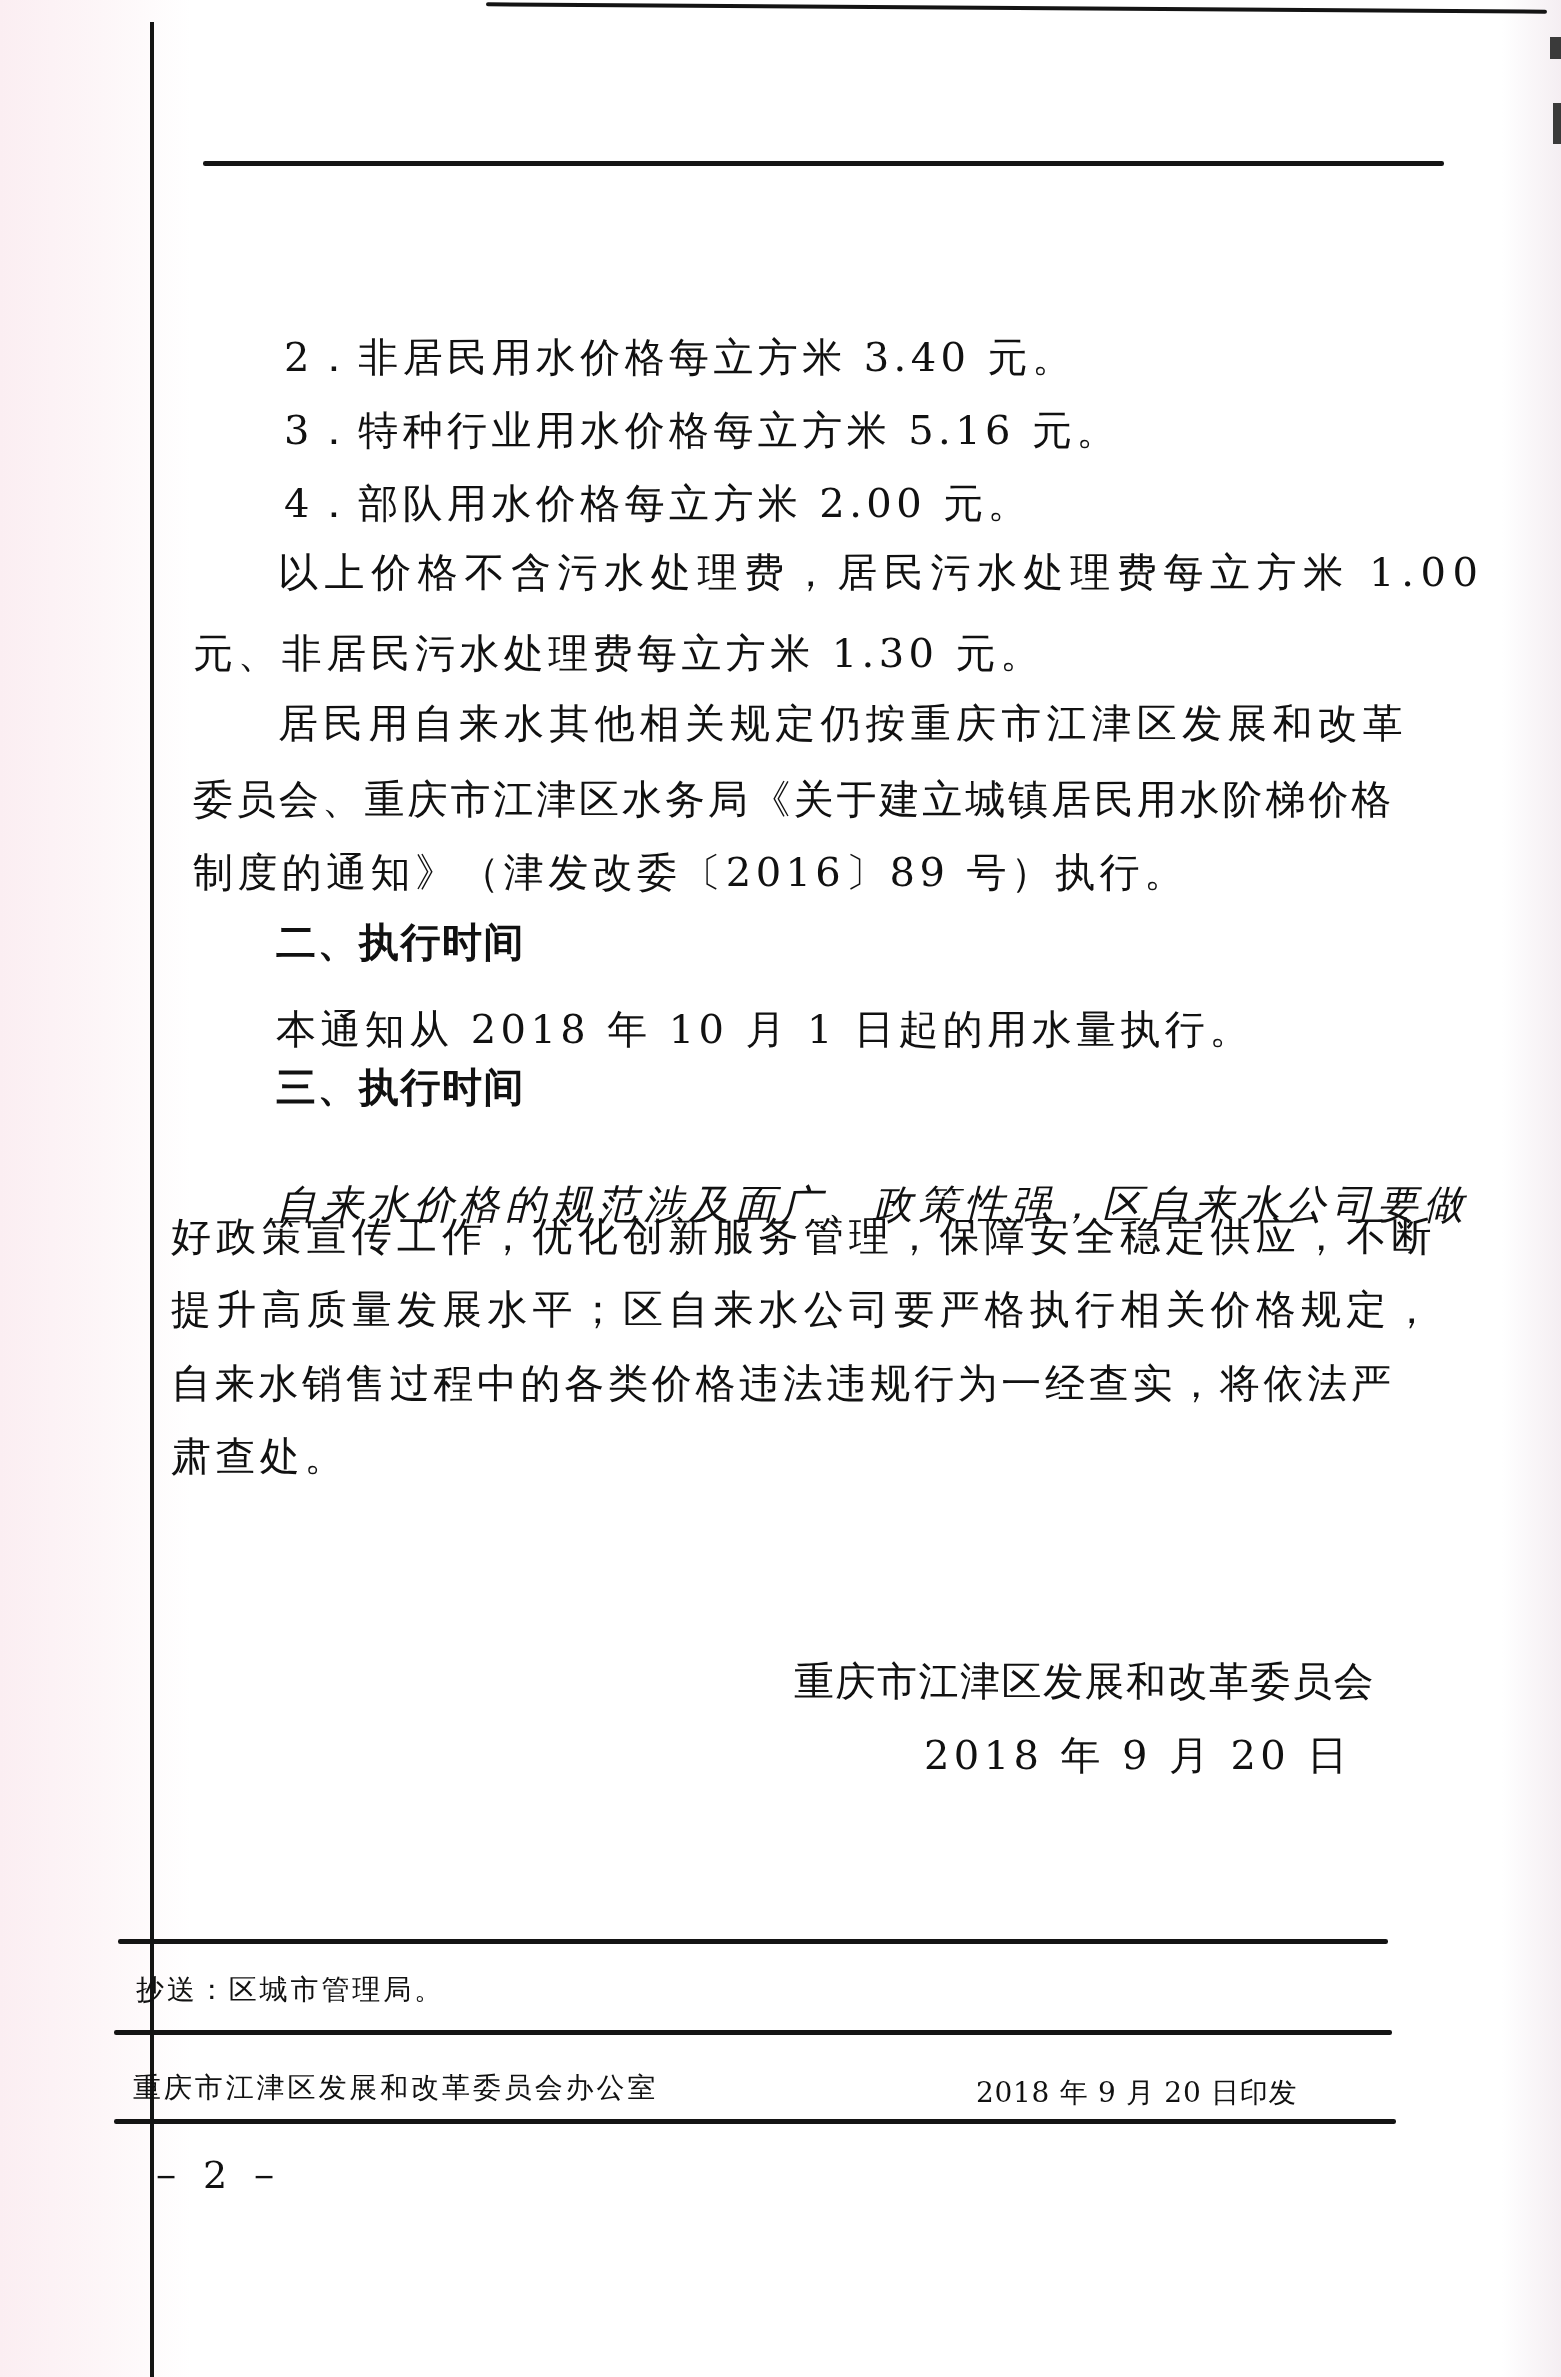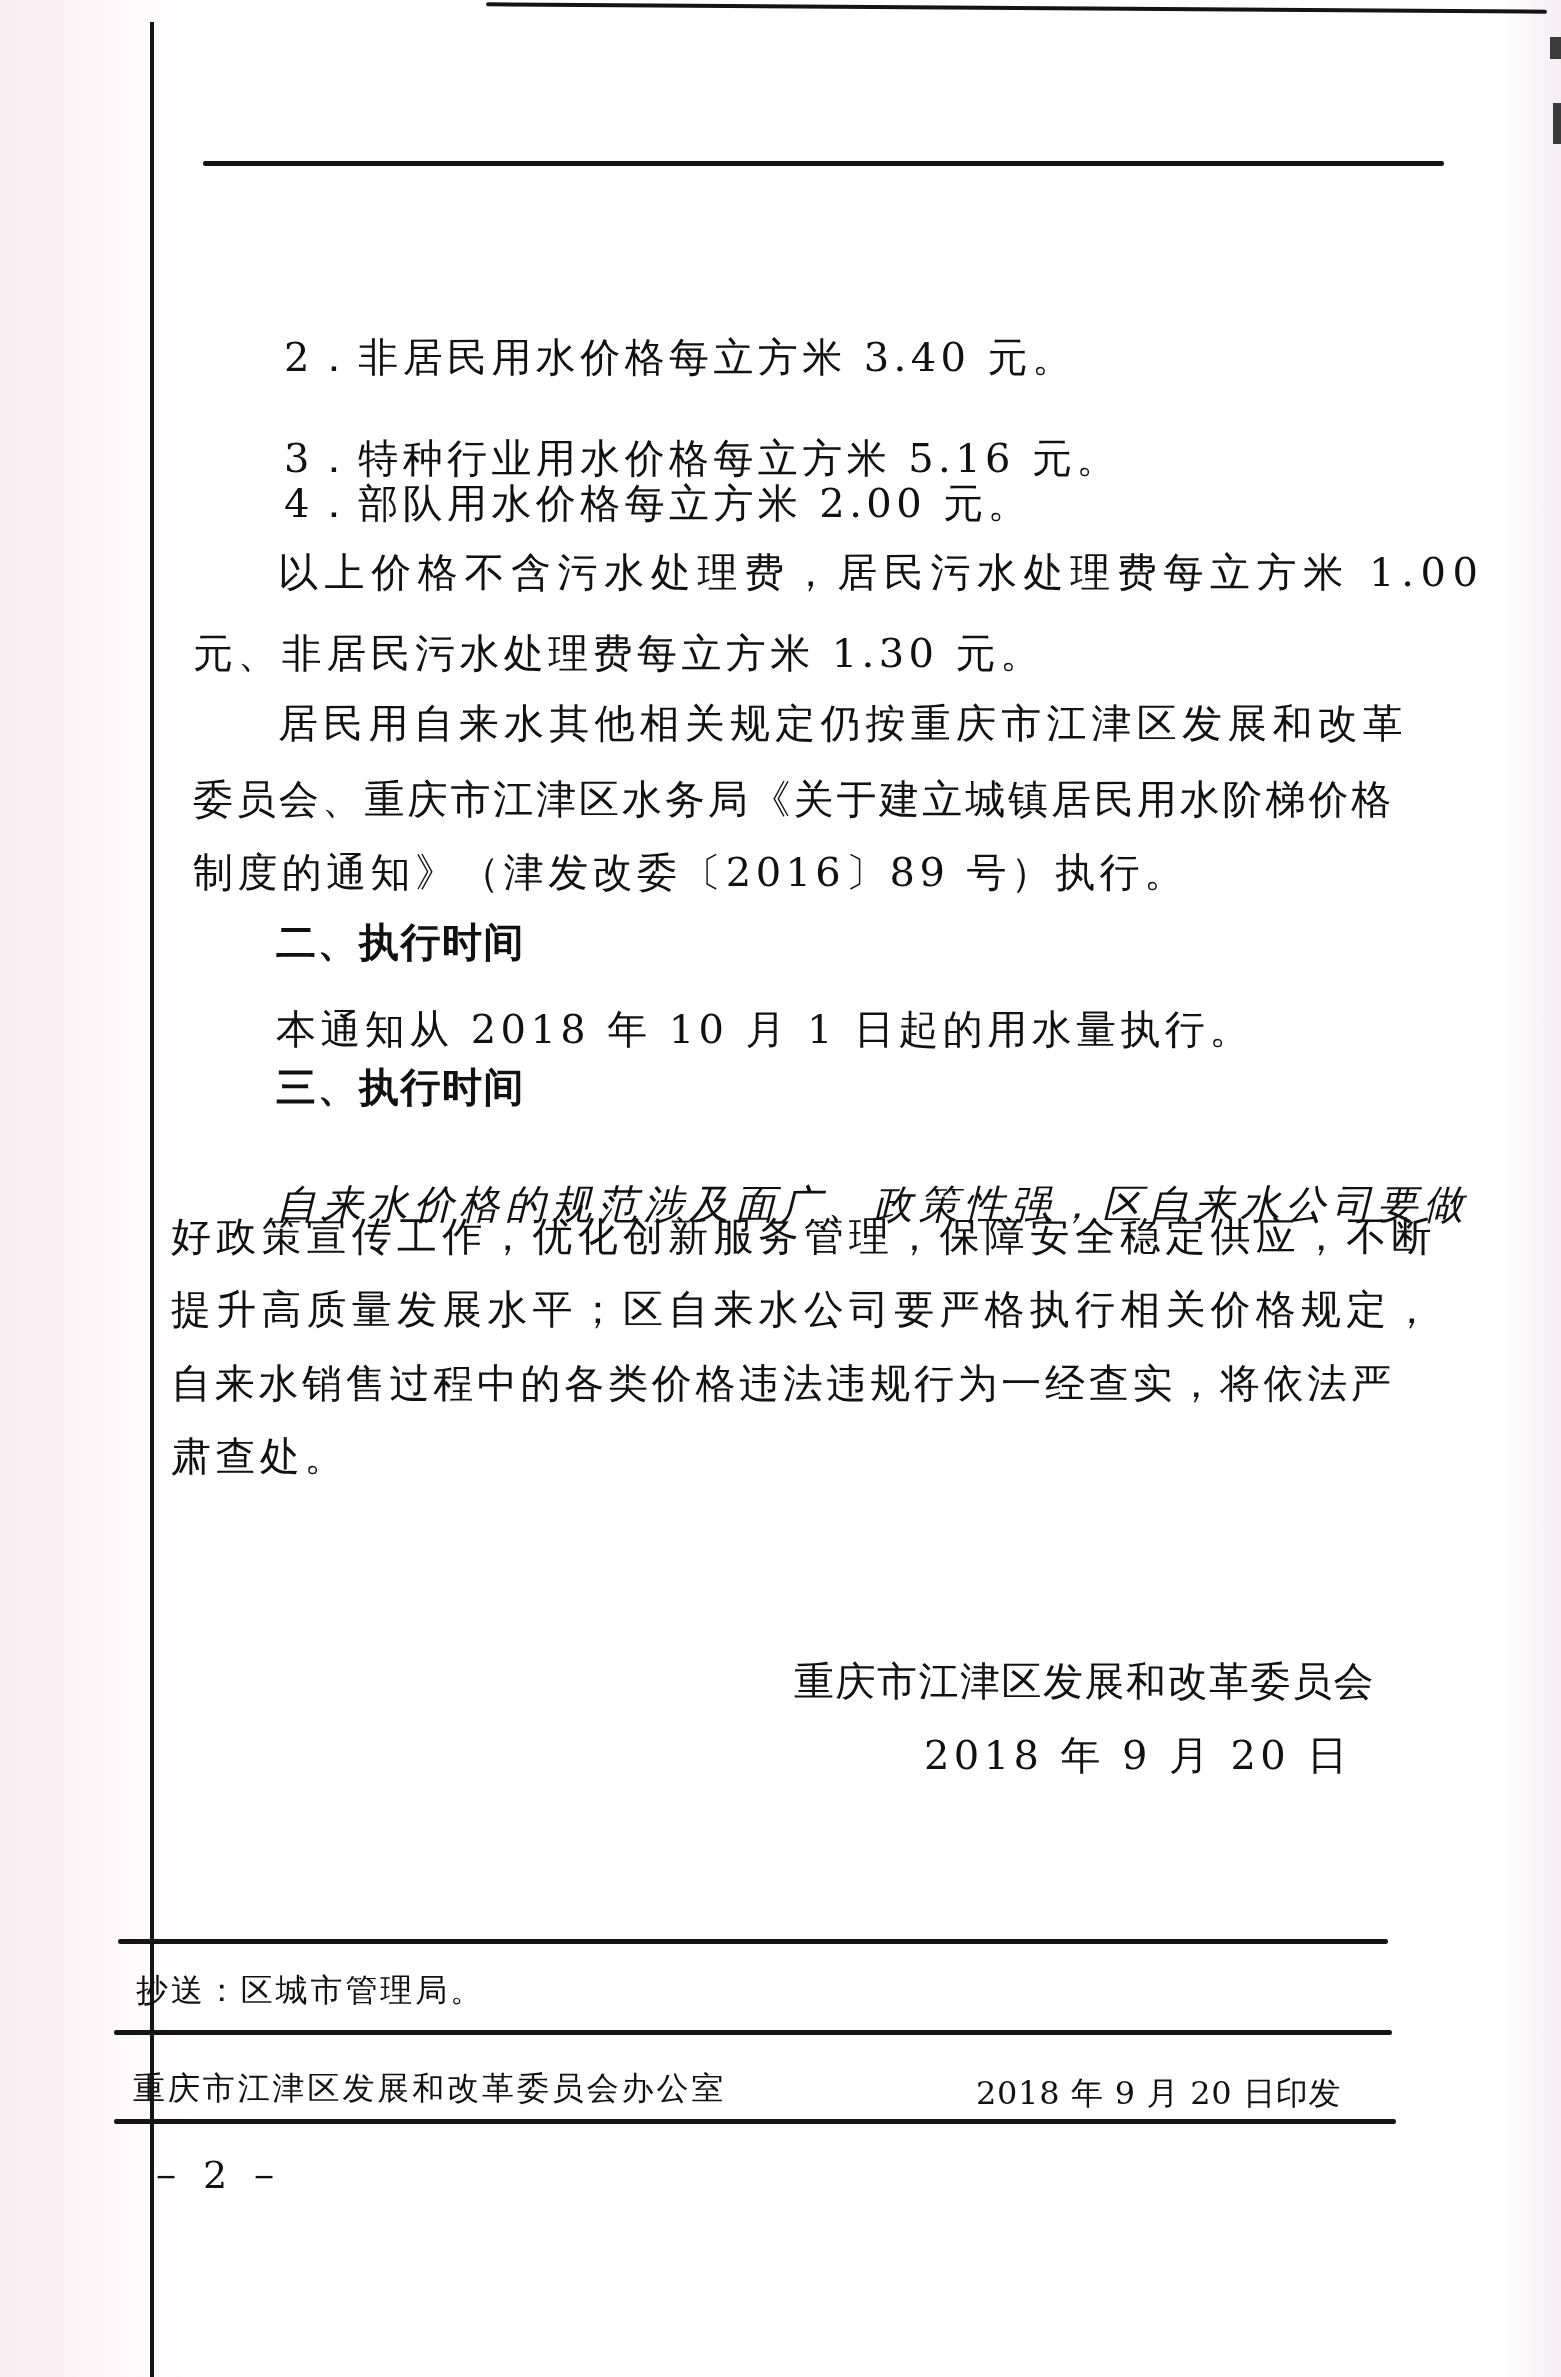--- a/index.html
+++ b/index.html
@@ -6,34 +6,34 @@
   body {
     width:1561px; height:2377px; position:relative; overflow:hidden;
     background: linear-gradient(90deg, #fbeef2 0px, #fdf6f8 103px, #ffffff 191px, #ffffff 1502px, #f4eef2 1561px);
     font-family: "DejaVu Serif", "Liberation Serif", serif;
     color:#111;
   }
   .vline { position:absolute; background:#141414; }
   .hline { position:absolute; height:5.2px; background:#141414; border-radius:2.2px; }
   .line { position:absolute; font-size:40px; line-height:53px; letter-spacing:4.4px; white-space:nowrap; }
   .heading { font-family:Liberation Mono, monospace; font-weight:bold; letter-spacing:1.5px; }
-  .footer-text { position:absolute; font-size:32px; line-height:52px; letter-spacing:2.9px; white-space:nowrap; }
+  .footer-text { position:absolute; font-size:28px; line-height:52px; letter-spacing:2.9px; white-space:nowrap; }
   .edge-mark { position:absolute; background:#3a3a3a; }
 </style>
 </head>
 <body>
 
 <div class="vline" style="left:150px; top:22px; width:4.4px; height:2355px;"></div>
 <div class="hline" style="left:486px; top:5.9px; width:1061px; height:4.4px; transform:rotate(0.4deg);"></div>
 <div class="hline" style="left:203px; top:161px; width:1241px;"></div>
 <div class="edge-mark" style="left:1550px; top:37px; width:11.8px; height:22px;"></div>
 <div class="edge-mark" style="left:1553px; top:103px; width:8.8px; height:41px;"></div>
 
 <div class="line" style="left:284px; top:331px;">2．非居民用水价格每立方米 3.40 元。</div>
-<div class="line" style="left:284px; top:404px;margin-top:28px;">3．特种行业用水价格每立方米 5.16 元。</div>
+<div class="line" style="left:284px; top:404px;">3．特种行业用水价格每立方米 5.16 元。</div>
 <div class="line" style="left:284px; top:477px;">4．部队用水价格每立方米 2.00 元。</div>
 <div class="line" style="left:278px; top:546px; letter-spacing:6.6px;">以上价格不含污水处理费，居民污水处理费每立方米 1.00</div>
 <div class="line" style="left:193px; top:627px;">元、非居民污水处理费每立方米 1.30 元。</div>
 <div class="line" style="left:278px; top:697px; letter-spacing:5.2px;">居民用自来水其他相关规定仍按重庆市江津区发展和改革</div>
 <div class="line" style="left:193px; top:773px; letter-spacing:2.9px;">委员会、重庆市江津区水务局《关于建立城镇居民用水阶梯价格</div>
 <div class="line" style="left:193px; top:846px;">制度的通知》（津发改委〔2016〕89 号）执行。</div>
 
 <div class="line heading" style="left:276px; top:919px;">二、执行时间</div>
 <div class="line" style="left:276px; top:991px;margin-top:12px;">本通知从 2018 年 10 月 1 日起的用水量执行。</div>
 

